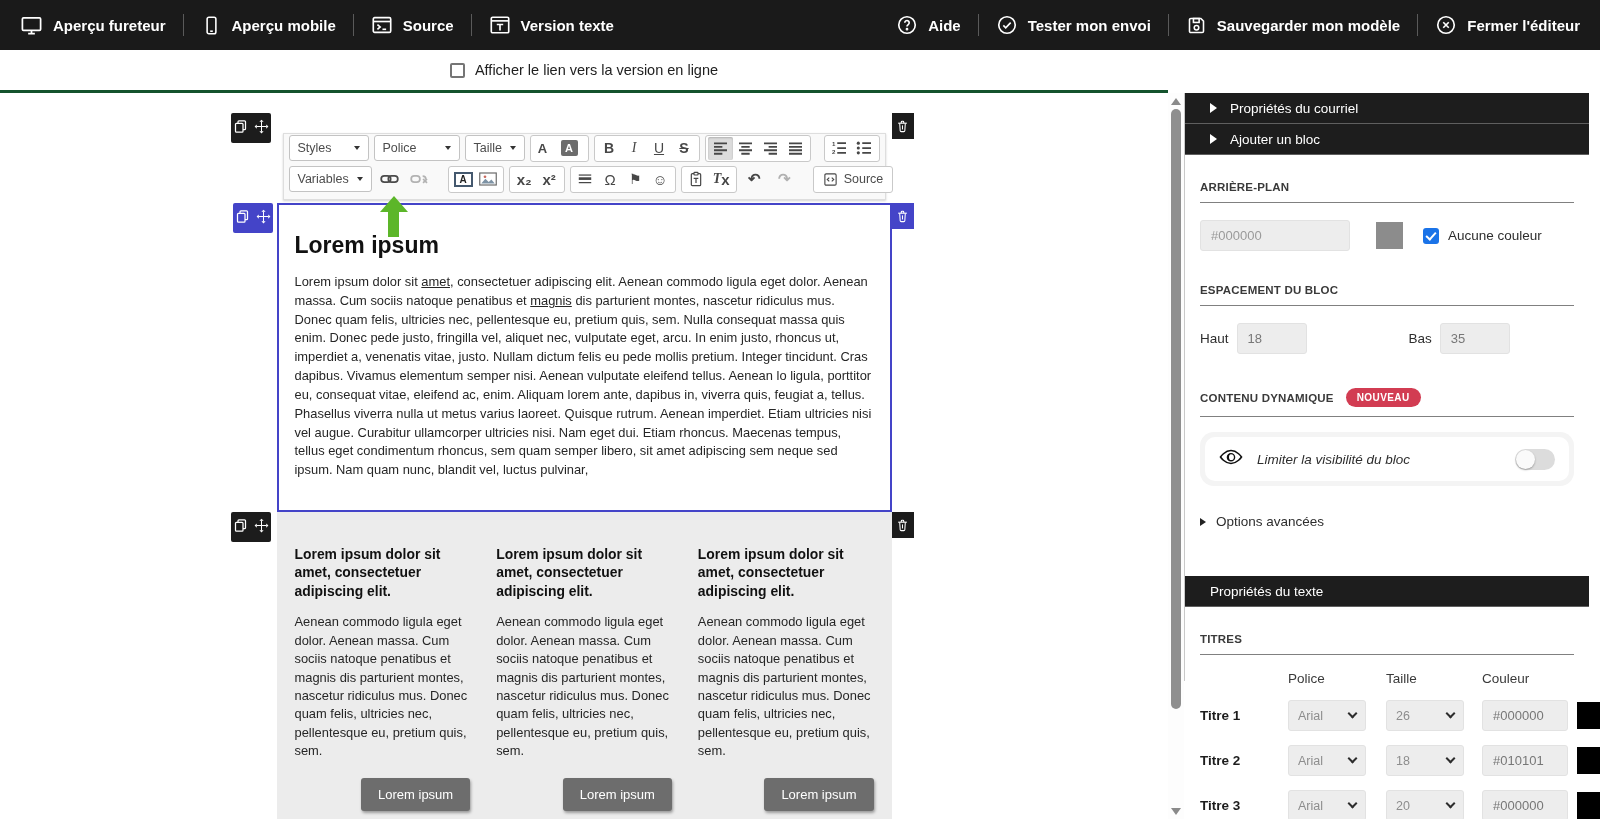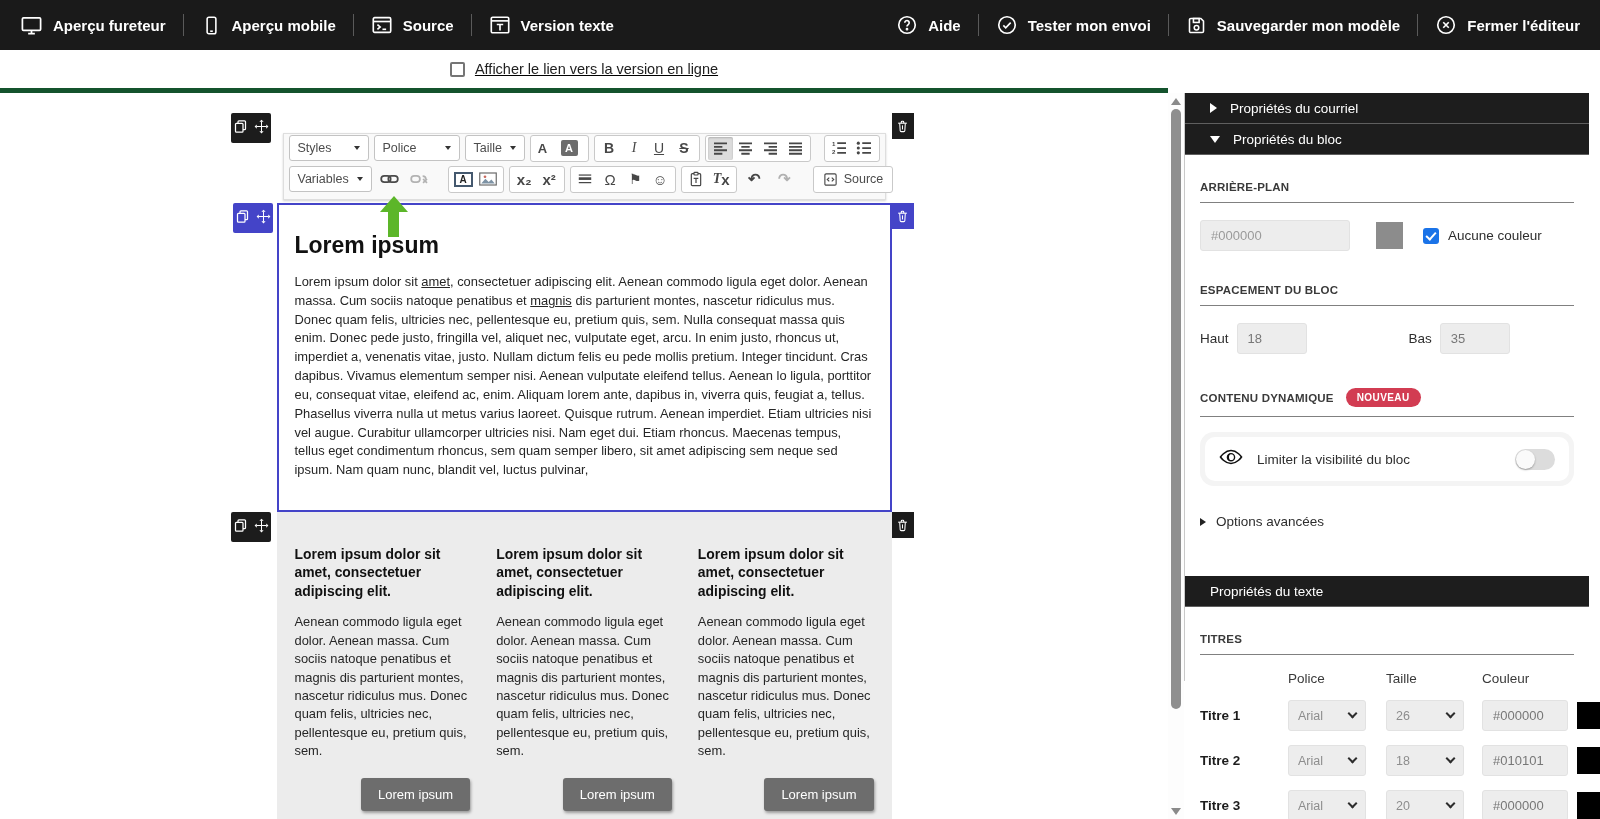--- a/index.html
+++ b/index.html
@@ -11,21 +11,21 @@
             display:flex; align-items:center; justify-content:space-between; padding:8px 20px; }
   .tb-group { display:flex; align-items:center; }
   .tb-item { display:flex; align-items:center; gap:10px; color:#fff; font-size:15px;
              font-weight:bold; cursor:pointer; white-space:nowrap; }
   .tb-item svg { display:block; }
   .tb-sep { width:1px; height:22px; background:#5a5a5a; margin:0 17px; }
 
   
   .subbar { position:absolute; top:50px; left:0; width:1168px; height:43px; background:#fff;
             display:flex; align-items:center; justify-content:center; gap:10px;
-            border-bottom:5px solid #14532d;text-decoration:underline; }
+            border-bottom:3px solid #14532d; }
   .subbar .cb { width:15px; height:15px; border:2px solid #757575; border-radius:2px; background:#fff; }
   .subbar label { font-size:14.5px; color:#212121; }
 
   
   .canvas { position:absolute; top:94px; left:0; width:1168px; height:725px; background:#fff; overflow:hidden; }
   .template { position:relative; width:615px; margin:19px auto 0; }
 
   
   .handle { position:absolute; left:-46px; top:0; width:40px; height:30px; background:var(--hbg,#1c1c1c);
             border-radius:2px; display:flex; align-items:center; justify-content:center; gap:6px; cursor:move; }
@@ -115,21 +115,21 @@
   .ginput::placeholder { color:#9a9a9a; }
   .swatch { width:27px; height:27px; }
   .cb-on { width:16px; height:16px; background:#1a73e8; border-radius:3px; position:relative; cursor:pointer; }
   .cb-on::after { content:""; position:absolute; left:5px; top:2px; width:4px; height:8px;
                   border:solid #fff; border-width:0 2px 2px 0; transform:rotate(42deg); }
   .sb-label { font-size:13.5px; color:#2e2e2e; }
 
   .badge { background:#d23c52; color:#fff; font-size:10px; font-weight:bold; letter-spacing:.4px;
            padding:4px 11px; border-radius:10px; margin-left:12px; }
   .dyn-card-wrap { margin-top:15px; background:#f4f4f4; border-radius:14px; padding:5px; }
-  .dyn-card { background:#fff; border-radius:10px; padding:11px 14px; display:flex; align-items:center; gap:14px; }
+  .dyn-card { background:#fff; border-radius:10px; padding:11px 14px; display:flex; align-items:center; gap:14px;font-style:italic; }
   .toggle { width:40px; height:21px; background:#dcdcdc; border-radius:11px; position:relative; cursor:pointer; }
   .toggle .knob { position:absolute; left:1px; top:1px; width:19px; height:19px; background:#fafafa;
                   border-radius:50%; box-shadow:0 1px 2px rgba(0,0,0,.3); }
   .adv { display:flex; align-items:center; gap:10px; margin-top:28px; cursor:pointer; }
   .adv .arr { width:0; height:0; border-top:4.5px solid transparent; border-bottom:4.5px solid transparent;
               border-left:6px solid #222; }
 
   .titles-grid { display:grid; grid-template-columns:88px 98px 96px 1fr; align-items:center;
                  row-gap:14px; margin-top:16px; }
   .t-colhead { font-size:13.5px; color:#3a3a3a; }
@@ -490,22 +490,22 @@
   <div class="down"></div>
 </div>
 
 <div class="sidebar">
   <div class="sb-inner">
     <div class="acc">
       <span class="arr-r"></span>
       <span>Propriétés du courriel</span>
     </div>
     <div class="acc">
-      <span class="arr-d"></span>
-      <span>Propriétés du bloc</span>
+      <span class="arr-r"></span>
+      <span>Ajouter un bloc</span>
     </div>
 
     <div class="panel">
       <div class="sec-title">ARRIÈRE-PLAN</div>
       <hr class="sec-hr">
       <div class="row" style="margin-top:17px; gap:0;">
         <input class="ginput" style="width: 150px;" readonly="" placeholder="#000000">
         <span class="swatch" style="background:#8c8c8c; margin-left:26px;"></span>
         <span class="cb-on" style="margin-left:20px;"></span>
         <span class="sb-label" style="margin-left:9px;">Aucune couleur</span>

